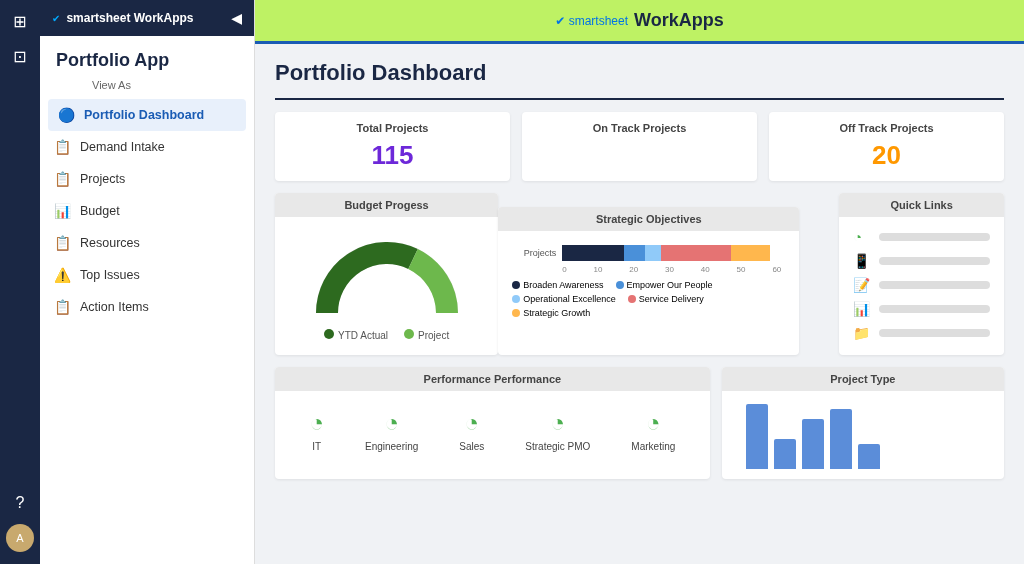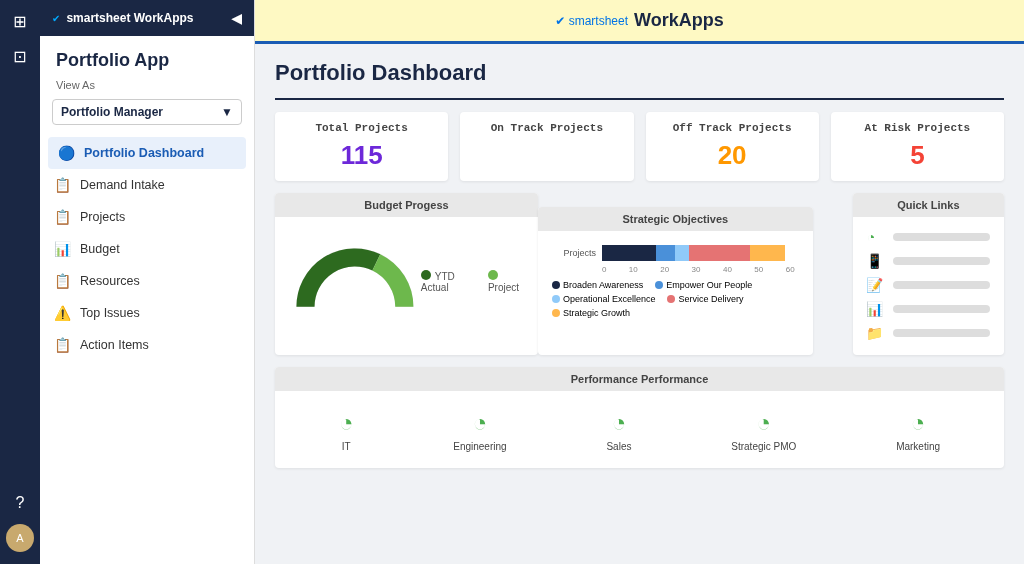--- a/index.html
+++ b/index.html
@@ -39,21 +39,21 @@
       align-items: center;
       justify-content: space-between;
       font-size: 12px;
     }
     .sidebar-header .brand { display: flex; align-items: center; gap: 6px; }
     .sidebar-header .brand-name { font-weight: bold; font-size: 12px; }
     .smartsheet-logo { color: #00aaff; font-size: 10px; }
     .collapse-btn { color: #fff; cursor: pointer; font-size: 14px; }
 
     .app-title { padding: 14px 16px 4px; font-size: 18px; font-weight: bold; color: #1a2744; }
-    .view-as-label { padding: 4px 16px 4px; font-size: 11px; color: #666; }
+    .view-as-label { padding: 4px 16px 4px; font-size: 11px; color: #666; margin-left: 36px; }
     .view-as-select {
       margin: 4px 12px 8px;
       border: 1px solid #ccc;
       border-radius: 4px;
       padding: 5px 8px;
       font-size: 12px;
       color: #1a2744;
       font-weight: bold;
       display: flex;
       align-items: center;
@@ -91,21 +91,21 @@
 
     
     .main-content {
       flex: 1;
       display: flex;
       flex-direction: column;
       height: 564px;
       overflow: hidden;
     }
     .top-bar {
-      background: #fef9c3;
+      background: #bef264;
       border-bottom: 3px solid #1a5cb4;
       padding: 8px 20px;
       display: flex;
       align-items: center;
       justify-content: center;
       min-height: 44px;
     }
     .top-bar-brand { display: flex; align-items: center; gap: 6px; font-size: 18px; font-weight: bold; color: #1a2744; }
     .top-bar-brand .ss-blue { color: #0073e6; font-size: 12px; font-weight: normal; }
 
@@ -121,42 +121,42 @@
     
     .stats-row { display: flex; gap: 12px; margin-bottom: 12px; }
     .stat-card {
       flex: 1;
       background: #fff;
       border-radius: 4px;
       padding: 10px 14px;
       text-align: center;
       box-shadow: 0 1px 3px rgba(0,0,0,0.08);
     }
-    .stat-label { font-size: 11px; color: #444; font-weight: 600; margin-bottom: 6px; font-family: Liberation Mono, monospace; }
+    .stat-label { font-size: 11px; color: #444; font-weight: 600; margin-bottom: 6px; }
     .stat-value { font-size: 26px; font-weight: bold; }
     .stat-value.blue { color: #6d28d9; }
     .stat-value.green { color: #4CAF50; }
     .stat-value.orange { color: #FF9800; }
     .stat-value.red { color: #F44336; }
 
     
     .charts-row { display: flex; margin-bottom: 12px; }
     .chart-card {
       background: #fff;
       border-radius: 4px;
       box-shadow: 0 1px 3px rgba(0,0,0,0.08);
       padding: 10px 14px;
     }
     .chart-card.budget { flex: 1; }
     .chart-card.strategic { flex: 1.4; margin-top: 14px; }
     .chart-card.quicklinks { flex: 0.7; margin-left: 40px; }
     .chart-title { font-size: 11px; font-weight: 600; color: #444; text-align: center; margin-bottom: 8px; background: #e8e8e8; margin: -10px -14px 8px; padding: 6px; border-radius: 4px 4px 0 0; }
 
     
-    .gauge-container { display: flex; align-items: center; padding: 8px 0 4px; }
+    .gauge-container { display: flex; flex-direction: column; align-items: center; padding: 8px 0 4px; }
     .gauge-svg { display: block; }
     .gauge-legend { display: flex; gap: 16px; font-size: 10px; color: #555; margin-top: 6px; align-items: center; }
     .legend-dot { width: 10px; height: 10px; border-radius: 50%; display: inline-block; margin-right: 4px; }
 
     
     .strategic-chart { padding: 6px 0; }
     .bar-chart-container { padding: 0 4px; }
     .bar-row { display: flex; align-items: center; margin-bottom: 4px; font-size: 10px; }
     .bar-label { width: 40px; text-align: right; margin-right: 6px; font-size: 9px; color: #555; }
     .bar-track { flex: 1; display: flex; height: 16px; }
@@ -204,24 +204,20 @@
   <div class="sidebar-header">
     <div class="brand">
       <span class="smartsheet-logo">✔</span>
       <span class="brand-name">smartsheet WorkApps</span>
     </div>
     <span class="collapse-btn">◀</span>
   </div>
 
   <div class="app-title">Portfolio App</div>
   <div class="view-as-label">View As</div>
-  <div class="view-as-select">
-    <span>Portfolio Manager</span>
-    <span>▼</span>
-  </div>
 
   <div class="nav-items">
     <div class="nav-item active">
       <span class="nav-icon">🔵</span>
       <span>Portfolio Dashboard</span>
     </div>
     <div class="nav-item">
       <span class="nav-icon demand">📋</span>
       <span>Demand Intake</span>
     </div>
@@ -265,24 +261,20 @@
       <div class="stat-card">
         <div class="stat-label">Total Projects</div>
         <div class="stat-value blue">115</div>
       </div>
       <div class="stat-card">
         <div class="stat-label">On Track Projects</div>
       </div>
       <div class="stat-card">
         <div class="stat-label">Off Track Projects</div>
         <div class="stat-value orange">20</div>
-      </div>
-      <div class="stat-card">
-        <div class="stat-label">At Risk Projects</div>
-        <div class="stat-value red">5</div>
       </div>
     </div>
 
     <div class="charts-row">
 
       <div class="chart-card budget">
         <div class="chart-title">Budget Progess</div>
         <div class="gauge-container">
           <svg class="gauge-svg" width="160" height="90" viewBox="0 0 160 90">
 
@@ -396,16 +388,26 @@
             <span class="dept-icon">◔</span>
             <span>Strategic PMO</span>
           </div>
           <div class="dept-item">
             <span class="dept-icon">◔</span>
             <span>Marketing</span>
           </div>
         </div>
       </div>
 
+      <div class="proj-type-card">
+        <div class="chart-title">Project Type</div>
+        <div class="bar-chart-vert">
+          <div class="vert-bar tall"></div>
+          <div class="vert-bar shorter" style="height:30px;background:#5b8dd9;"></div>
+          <div class="vert-bar med-tall"></div>
+          <div class="vert-bar tall" style="height:60px;background:#5b8dd9;"></div>
+          <div class="vert-bar short"></div>
+        </div>
+      </div>
     </div>
 
   </div>
 </div>
 
 </body></html>

